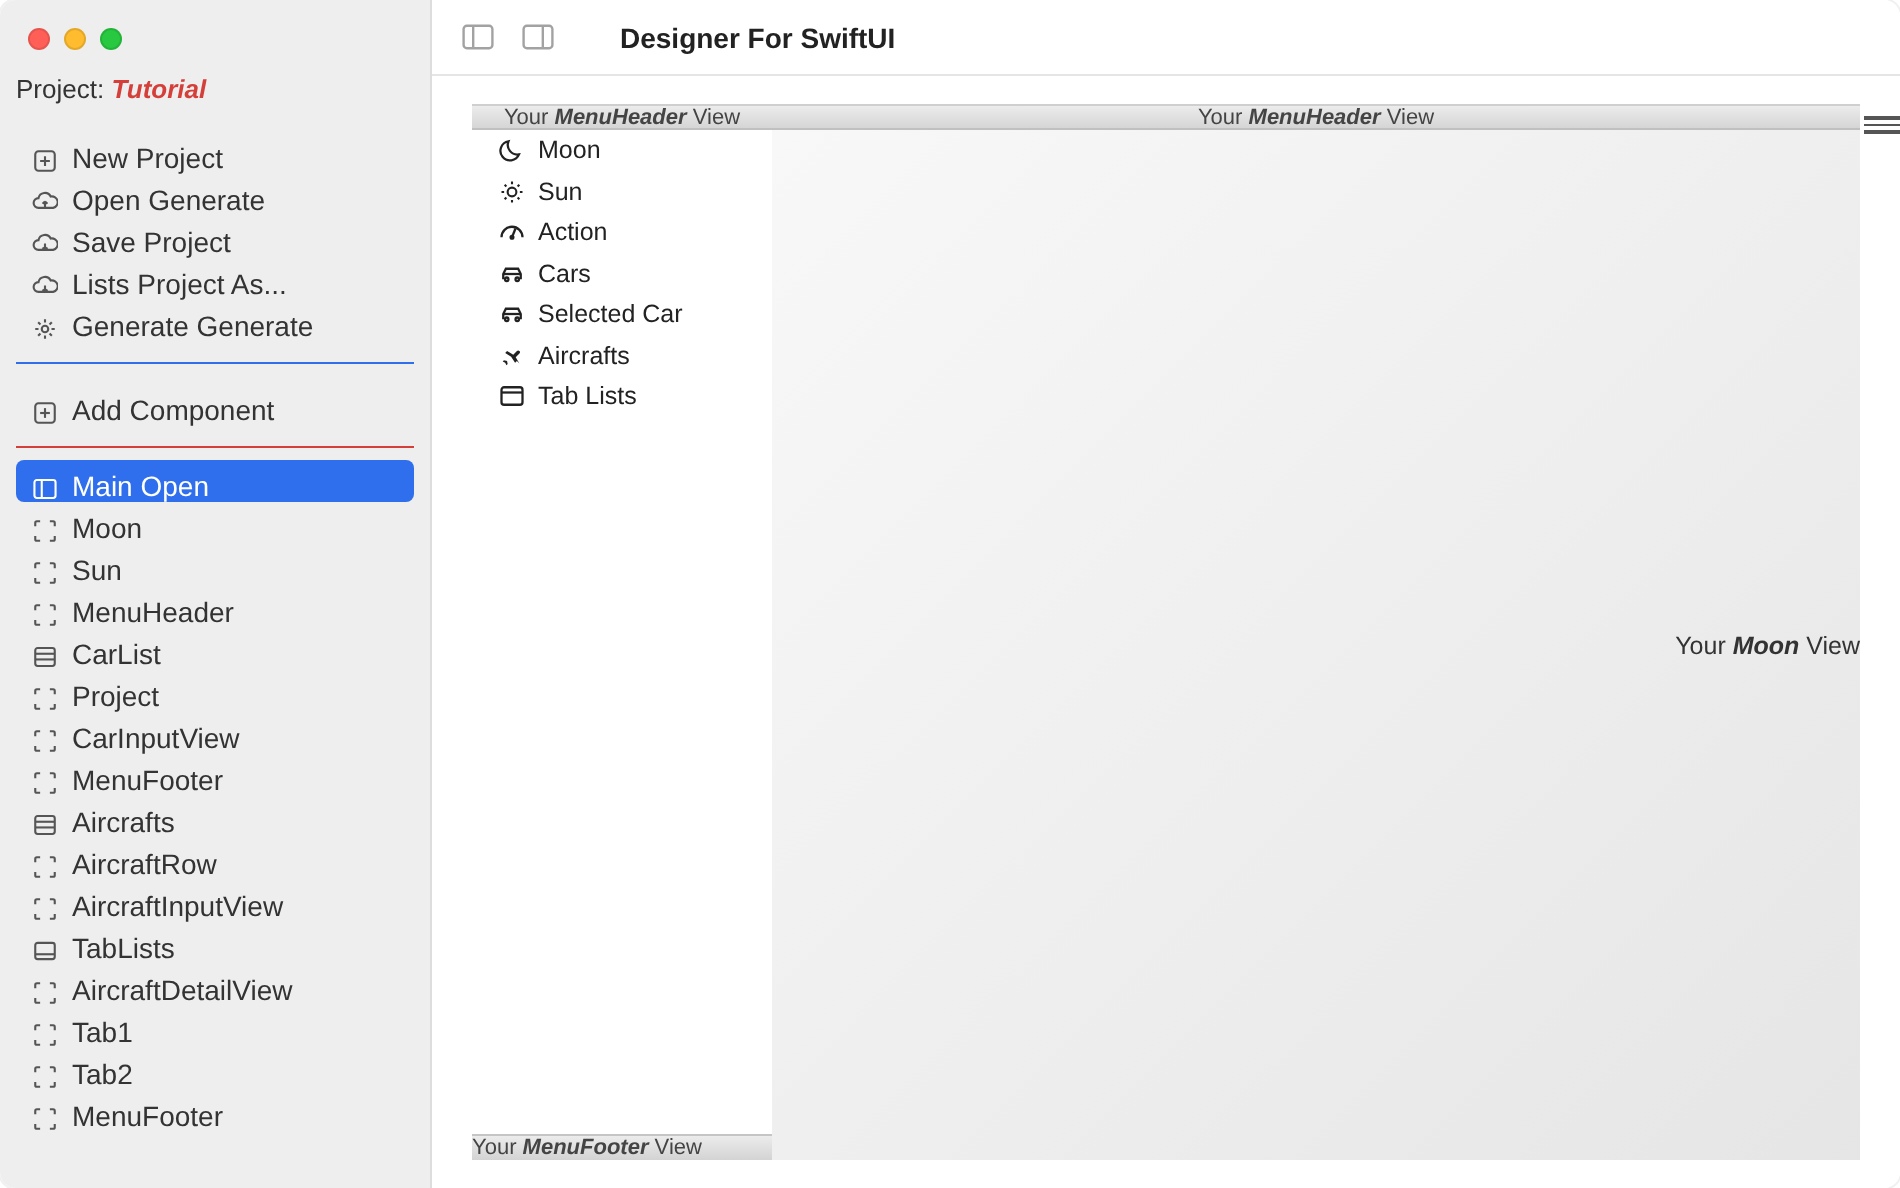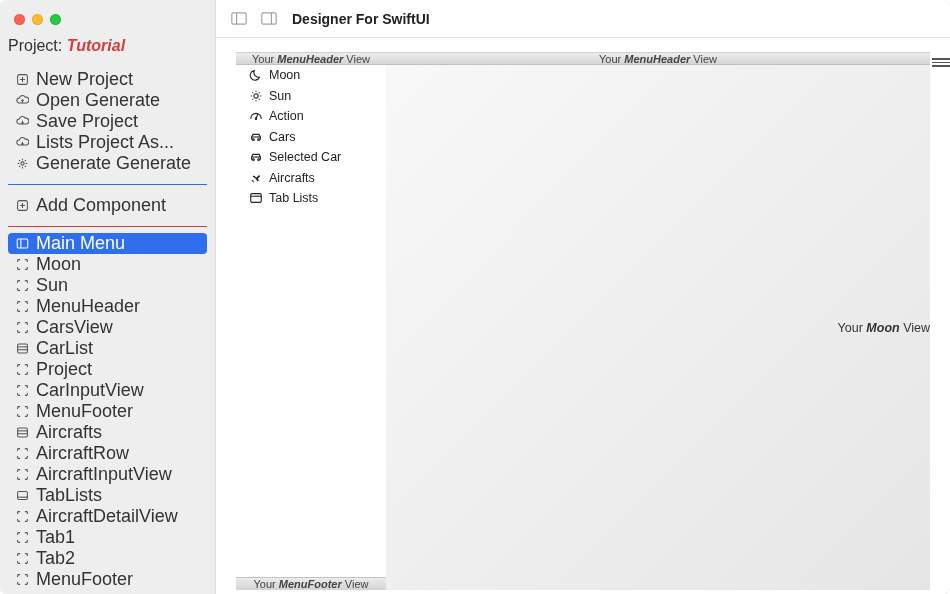--- a/index.html
+++ b/index.html
@@ -34,37 +34,37 @@
     .traffic-light {
       width: 11px;
       height: 11px;
       border-radius: 50%;
     }
     .tl-red { background: #ff5f57; border: 0.5px solid rgba(0,0,0,0.1); }
     .tl-yellow { background: #febc2e; border: 0.5px solid rgba(0,0,0,0.1); }
     .tl-green { background: #28c840; border: 0.5px solid rgba(0,0,0,0.1); }
     .project-label {
       padding: 12px 8px 10px 8px;
-      font-size: 16px;
+      font-size: 13px;
       color: #333;
     }
     .project-name {
       color: #d43f3a;
       font-style: italic;
       font-weight: 600;
     }
     .sidebar-section {
       padding: 4px 8px;
     }
     .sidebar-item {
       display: flex;
-      align-items: center;
+      align-items: flex-end;
       height: 21px;
       padding: 0 6px;
-      font-size: 18px;
+      font-size: 14px;
       color: #333;
       border-radius: 4px;
       cursor: default;
     }
     .sidebar-item.selected {
       background: #2f6fed;
       color: #fff;
     }
     .sidebar-item .icon {
       width: 16px;
@@ -104,40 +104,40 @@
       align-items: center;
       justify-content: center;
       opacity: 0.6;
       margin-right: 8px;
     }
     .tb-btn svg { width: 16px; height: 13px; }
     .toolbar-title {
       font-size: 14px;
       font-weight: 600;
       color: #222;
-      margin-left: 4px;
+      margin-left: 22px;
     }
     .toolbar-spacer { flex: 1; }
     .hamburger {
       width: 20px;
       display: flex;
       flex-direction: column;
       gap: 2px;
       margin-top: 8px;
       margin-right: -2px;
     }
     .hamburger span {
       height: 1.5px;
       background: #555;
     }
 
     .canvas-wrap {
       flex: 1;
       display: flex;
-      padding: 14px 20px 4px 20px;
+      padding: 14px 20px 14px 20px;
       gap: 0;
       min-height: 0;
       position: relative;
     }
     
     .preview-container {
       display: flex;
       flex: 1;
       gap: 0;
     }
@@ -196,21 +196,20 @@
       justify-content: flex-end;
       font-size: 12.5px;
       color: #333;
     }
     .detail-body .bold { font-weight: 700; font-style: italic; }
     
     .preview-footer {
       height: 13px;
       font-size: 11px;
       color: #444;
-      text-align: center;
       background: linear-gradient(#ececec, #d3d3d3);
       border-top: 1px solid #c5c5c5;
       line-height: 13px;
     }
     .preview-footer .bold { font-weight: 700; font-style: italic; }
     
     .side-hamburger {
       position: absolute;
       right: 0;
       top: 12px;
@@ -299,21 +298,21 @@
     </div>
   <div class="divider red"></div>
   <div class="components-scroll" id="components-list">
       <div class="sidebar-item selected">
         <span class="icon">
           <svg viewBox="0 0 16 16" fill="none" stroke="#fff" stroke-width="1.3">
             <rect x="1.5" y="2.5" width="13" height="11" rx="1.5"></rect>
             <line x1="6" y1="2.5" x2="6" y2="13.5"></line>
           </svg>
         </span>
-        <span>Main Menu</span>
+        <span>Main Open</span>
       </div>
       <div class="sidebar-item">
         <span class="icon">
           <svg viewBox="0 0 16 16" fill="none" stroke="#555" stroke-width="1.3">
             <path d="M2 5V3a1 1 0 011-1h2M14 5V3a1 1 0 00-1-1h-2M2 11v2a1 1 0 001 1h2M14 11v2a1 1 0 01-1 1h-2"></path>
           </svg>
         </span>
         <span>Moon</span>
       </div>
       <div class="sidebar-item">
@@ -324,28 +323,20 @@
         </span>
         <span>Sun</span>
       </div>
       <div class="sidebar-item">
         <span class="icon">
           <svg viewBox="0 0 16 16" fill="none" stroke="#555" stroke-width="1.3">
             <path d="M2 5V3a1 1 0 011-1h2M14 5V3a1 1 0 00-1-1h-2M2 11v2a1 1 0 001 1h2M14 11v2a1 1 0 01-1 1h-2"></path>
           </svg>
         </span>
         <span>MenuHeader</span>
-      </div>
-      <div class="sidebar-item">
-        <span class="icon">
-          <svg viewBox="0 0 16 16" fill="none" stroke="#555" stroke-width="1.3">
-            <path d="M2 5V3a1 1 0 011-1h2M14 5V3a1 1 0 00-1-1h-2M2 11v2a1 1 0 001 1h2M14 11v2a1 1 0 01-1 1h-2"></path>
-          </svg>
-        </span>
-        <span>CarsView</span>
       </div>
       <div class="sidebar-item">
         <span class="icon">
           <svg viewBox="0 0 16 16" fill="none" stroke="#555" stroke-width="1.3">
             <rect x="2" y="2.5" width="12" height="11" rx="1.5"></rect>
             <line x1="2" y1="6" x2="14" y2="6"></line>
             <line x1="2" y1="9.5" x2="14" y2="9.5"></line>
           </svg>
         </span>
         <span>CarList</span>

